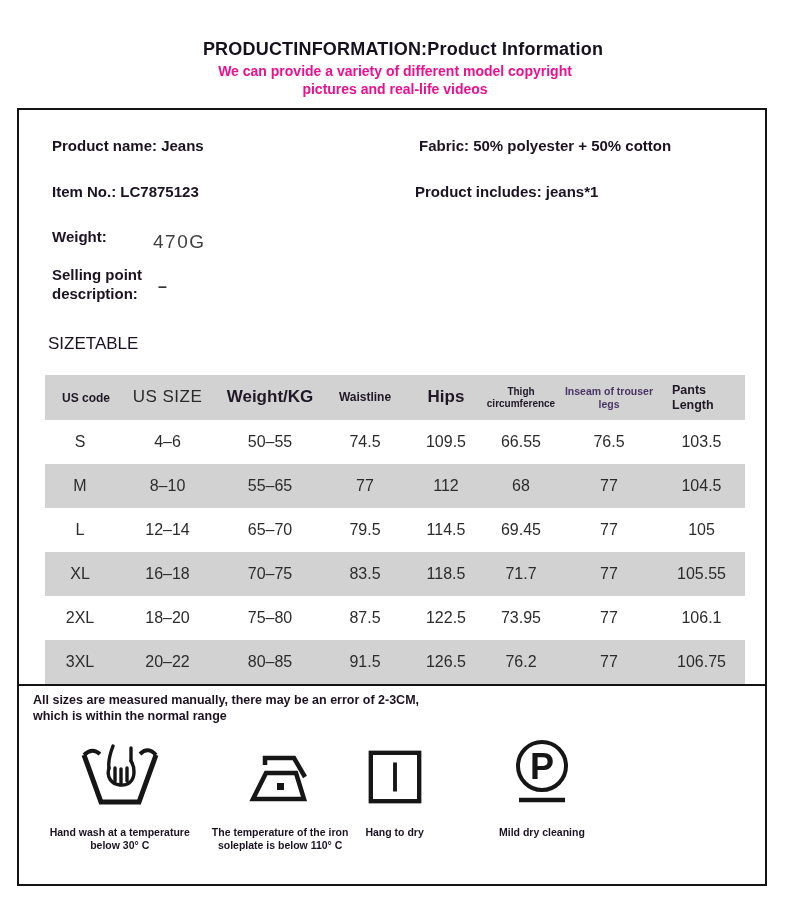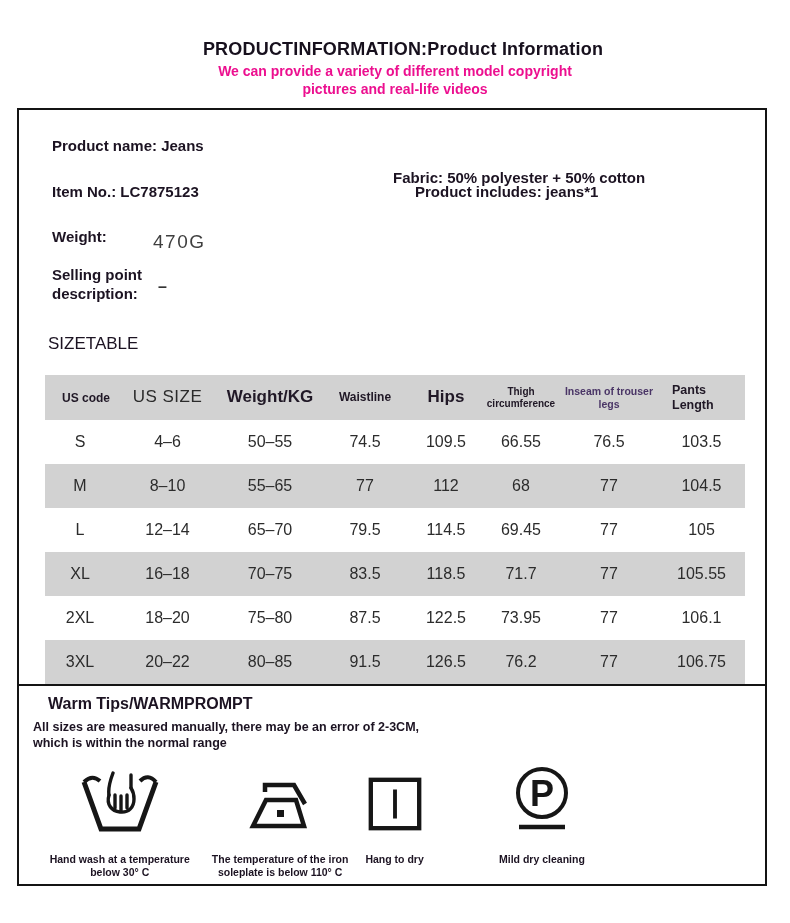--- a/index.html
+++ b/index.html
@@ -19,21 +19,21 @@
     text-align:center; font-size:14px; font-weight:700; color:#ec0f8f;
     line-height:18px;
   }
   .main-box {
     position:absolute; top:108px; left:17px; width:750px; height:778px;
     border:2px solid #141414; background:#fff;
   }
   .abs { position:absolute; }
   .field { font-size:15px; font-weight:700; white-space:nowrap; }
   #f-name          { left:33px;  top:27px;  }
-  #f-fabric        { left:374px; top:27px;margin-top:32px;  }
+  #f-fabric        { left:400px; top:27px;  }
   #f-item          { left:33px;  top:73px;  }
   #f-includes      { left:396px; top:73px;  }
   #f-weight-label  { left:33px;  top:118px; }
   #f-weight-value  { left:134px; top:121px; font-size:19px; font-weight:400;
                      color:#3f3f3f; letter-spacing:1.5px; }
   #f-selling-label { left:33px;  top:155px; width:122px; line-height:19px; white-space:normal; }
   #f-selling-value { left:139px; top:168px; font-weight:700; color:#333; }
   #size-heading    { left:29px;  top:224px; margin:0; font-size:17px; font-weight:400; }
 
   table.size-table {
@@ -178,21 +178,20 @@
         <td>91.5</td>
         <td>126.5</td>
         <td>76.2</td>
         <td>77</td>
         <td>106.75</td>
       </tr>
     </tbody>
   </table>
 
   <div class="bottom-section">
-    <div class="warm-heading">Warm Tips/WARMPROMPT</div>
     <div class="tips-body">
       <div>All sizes are measured manually, there may be an error of 2-3CM,</div>
       <div>which is within the normal range</div>
     </div>
 
     <div class="care-items">
 
       <div class="care-item ci-0">
         <span class="care-icon">
           <svg width="82" height="64" viewBox="0 0 80 64">

